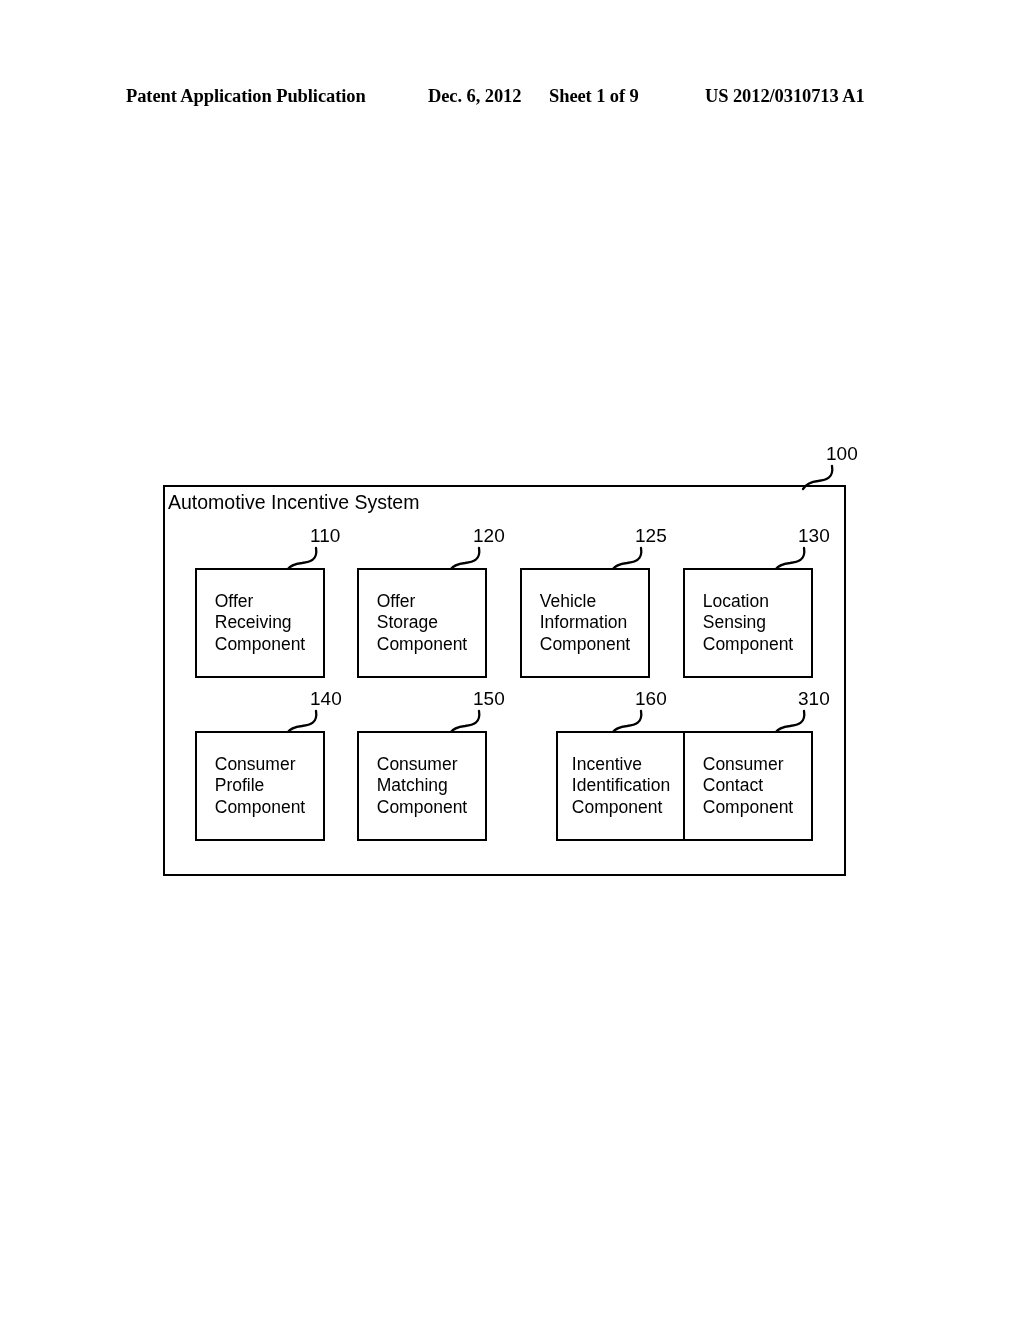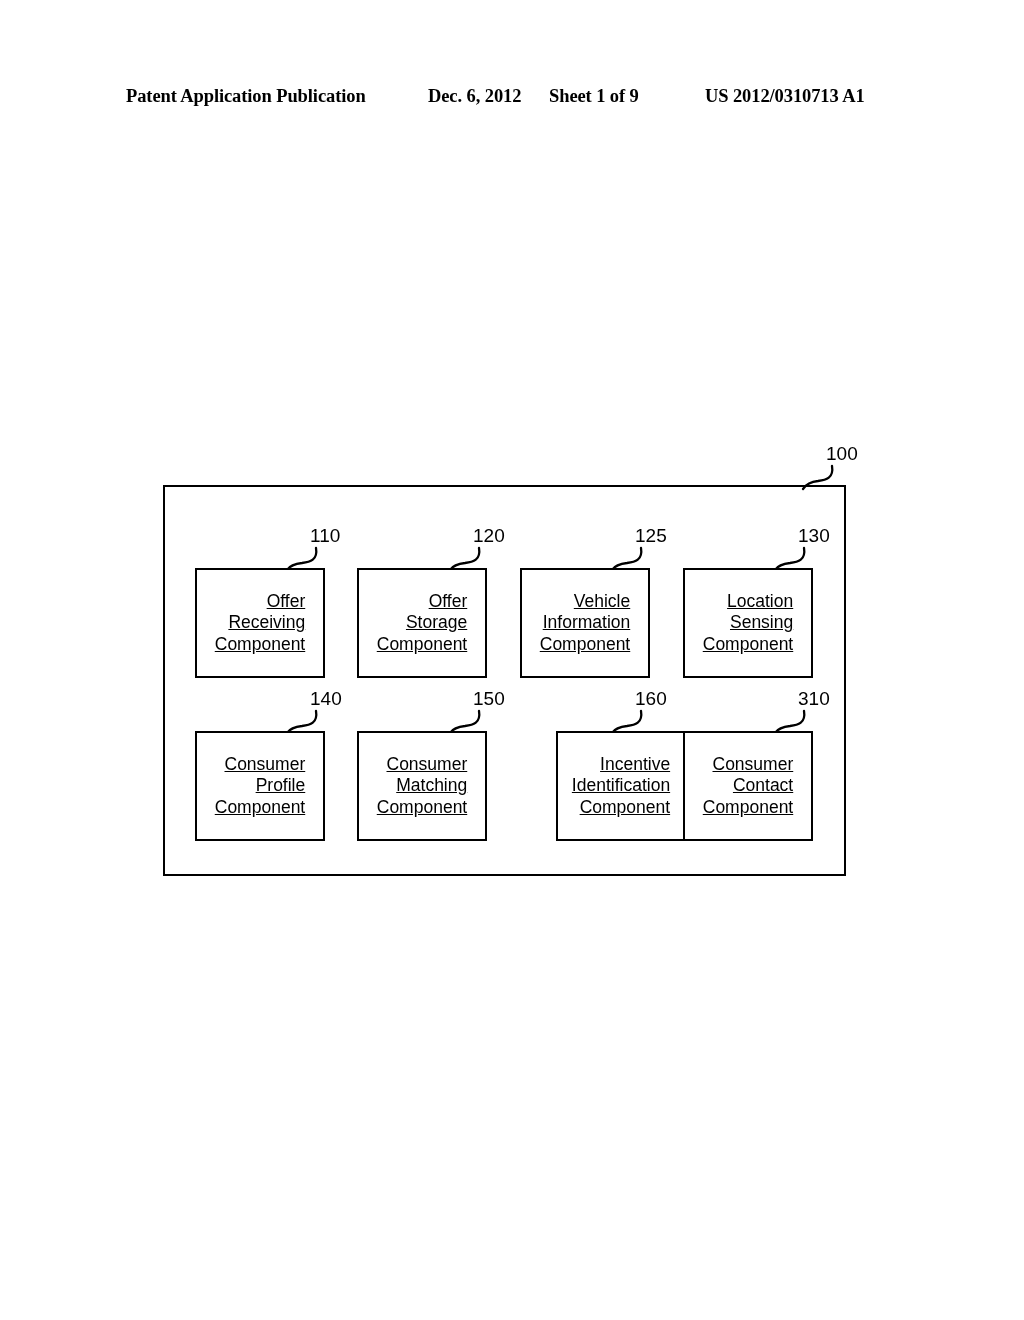--- a/index.html
+++ b/index.html
@@ -69,26 +69,25 @@
     width: 130px;
     height: 110px;
     border: 2.5px solid #000;
     box-sizing: border-box;
     background: #fff;
     display: flex;
     align-items: center;
     justify-content: center;
   }
   .comp-label {
-    text-align: right;
+    text-align: left;
     font-size: 17.5px;
     line-height: 21.5px;
     white-space: pre-line;
     padding: 0 2px;
-    text-decoration: underline;
   }
 
   
   .ref-num {
     position: absolute;
     font-size: 19px;
     line-height: 20px;
     white-space: nowrap;
   }
 
@@ -122,20 +121,21 @@
 <div class="page-header">
   <span class="hdr-pub">Patent Application Publication</span>
   <span class="hdr-date">Dec. 6, 2012</span>
   <span class="hdr-sheet">Sheet 1 of 9</span>
   <span class="hdr-num">US 2012/0310713 A1</span>
 </div>
 
 <div class="figure">
 
   <div class="system-box"></div>
+  <div class="system-title">Automotive Incentive System</div>
 
   <div class="ref-num" style="left:826px; top:444px;">100</div>
   <div class="ref-num" style="left:310px; top:526px;">110</div>
   <div class="ref-num" style="left:473px; top:526px;">120</div>
   <div class="ref-num" style="left:635px; top:526px;">125</div>
   <div class="ref-num" style="left:798px; top:526px;">130</div>
   <div class="ref-num" style="left:310px; top:689px;">140</div>
   <div class="ref-num" style="left:473px; top:689px;">150</div>
   <div class="ref-num" style="left:635px; top:689px;">160</div>
   <div class="ref-num" style="left:798px; top:689px;">310</div>

